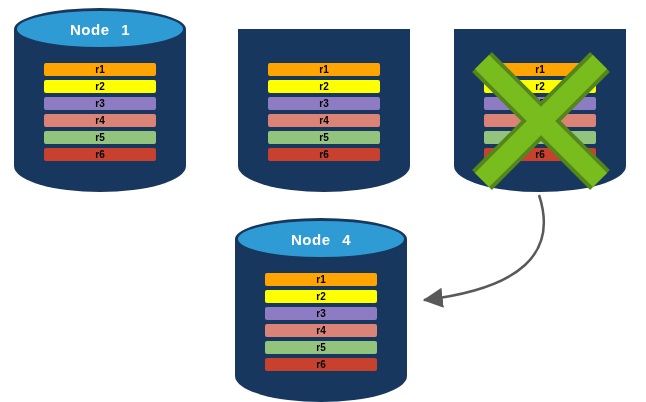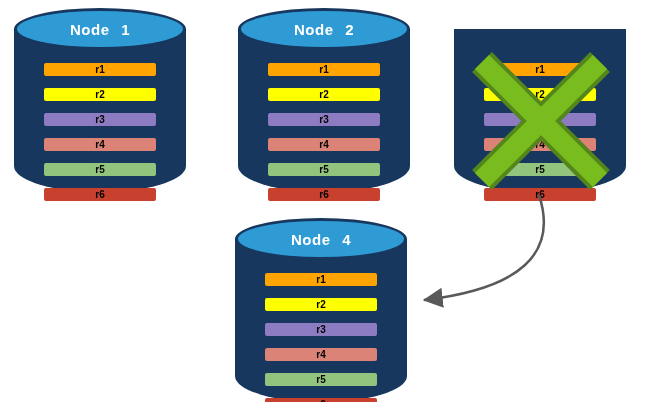--- a/index.html
+++ b/index.html
@@ -41,21 +41,21 @@
     word-spacing: 7px;
     letter-spacing: 0.5px;
   }
   .bars {
     position: absolute;
     top: 55px; left: 30px;
     width: 112px;
   }
   .bar {
     height: 13px;
-    margin-bottom: 12px;
+    margin-bottom: 4px;
     border-radius: 2px;
     font-size: 10px;
     font-weight: bold;
     line-height: 13px;
     text-align: center;
     color: #000000;
   }
   .overlay {
     position: absolute;
     top: 0; left: 0;
@@ -78,23 +78,20 @@
       <div class="bar" style="background: rgb(255, 255, 0);">r2</div>
       <div class="bar" style="background: rgb(142, 124, 195);">r3</div>
       <div class="bar" style="background: rgb(220, 131, 119);">r4</div>
       <div class="bar" style="background: rgb(147, 196, 125);">r5</div>
       <div class="bar" style="background: rgb(200, 64, 46);">r6</div>
     </div>
   </div>
 
   <div class="node node-2">
     <div class="cyl-body"></div>
-    <div class="cyl-top">
-      <span class="node-label">Node 2</span>
-    </div>
     <div class="bars">
       <div class="bar" style="background: rgb(255, 164, 0);">r1</div>
       <div class="bar" style="background: rgb(255, 255, 0);">r2</div>
       <div class="bar" style="background: rgb(142, 124, 195);">r3</div>
       <div class="bar" style="background: rgb(220, 131, 119);">r4</div>
       <div class="bar" style="background: rgb(147, 196, 125);">r5</div>
       <div class="bar" style="background: rgb(200, 64, 46);">r6</div>
     </div>
   </div>
 

